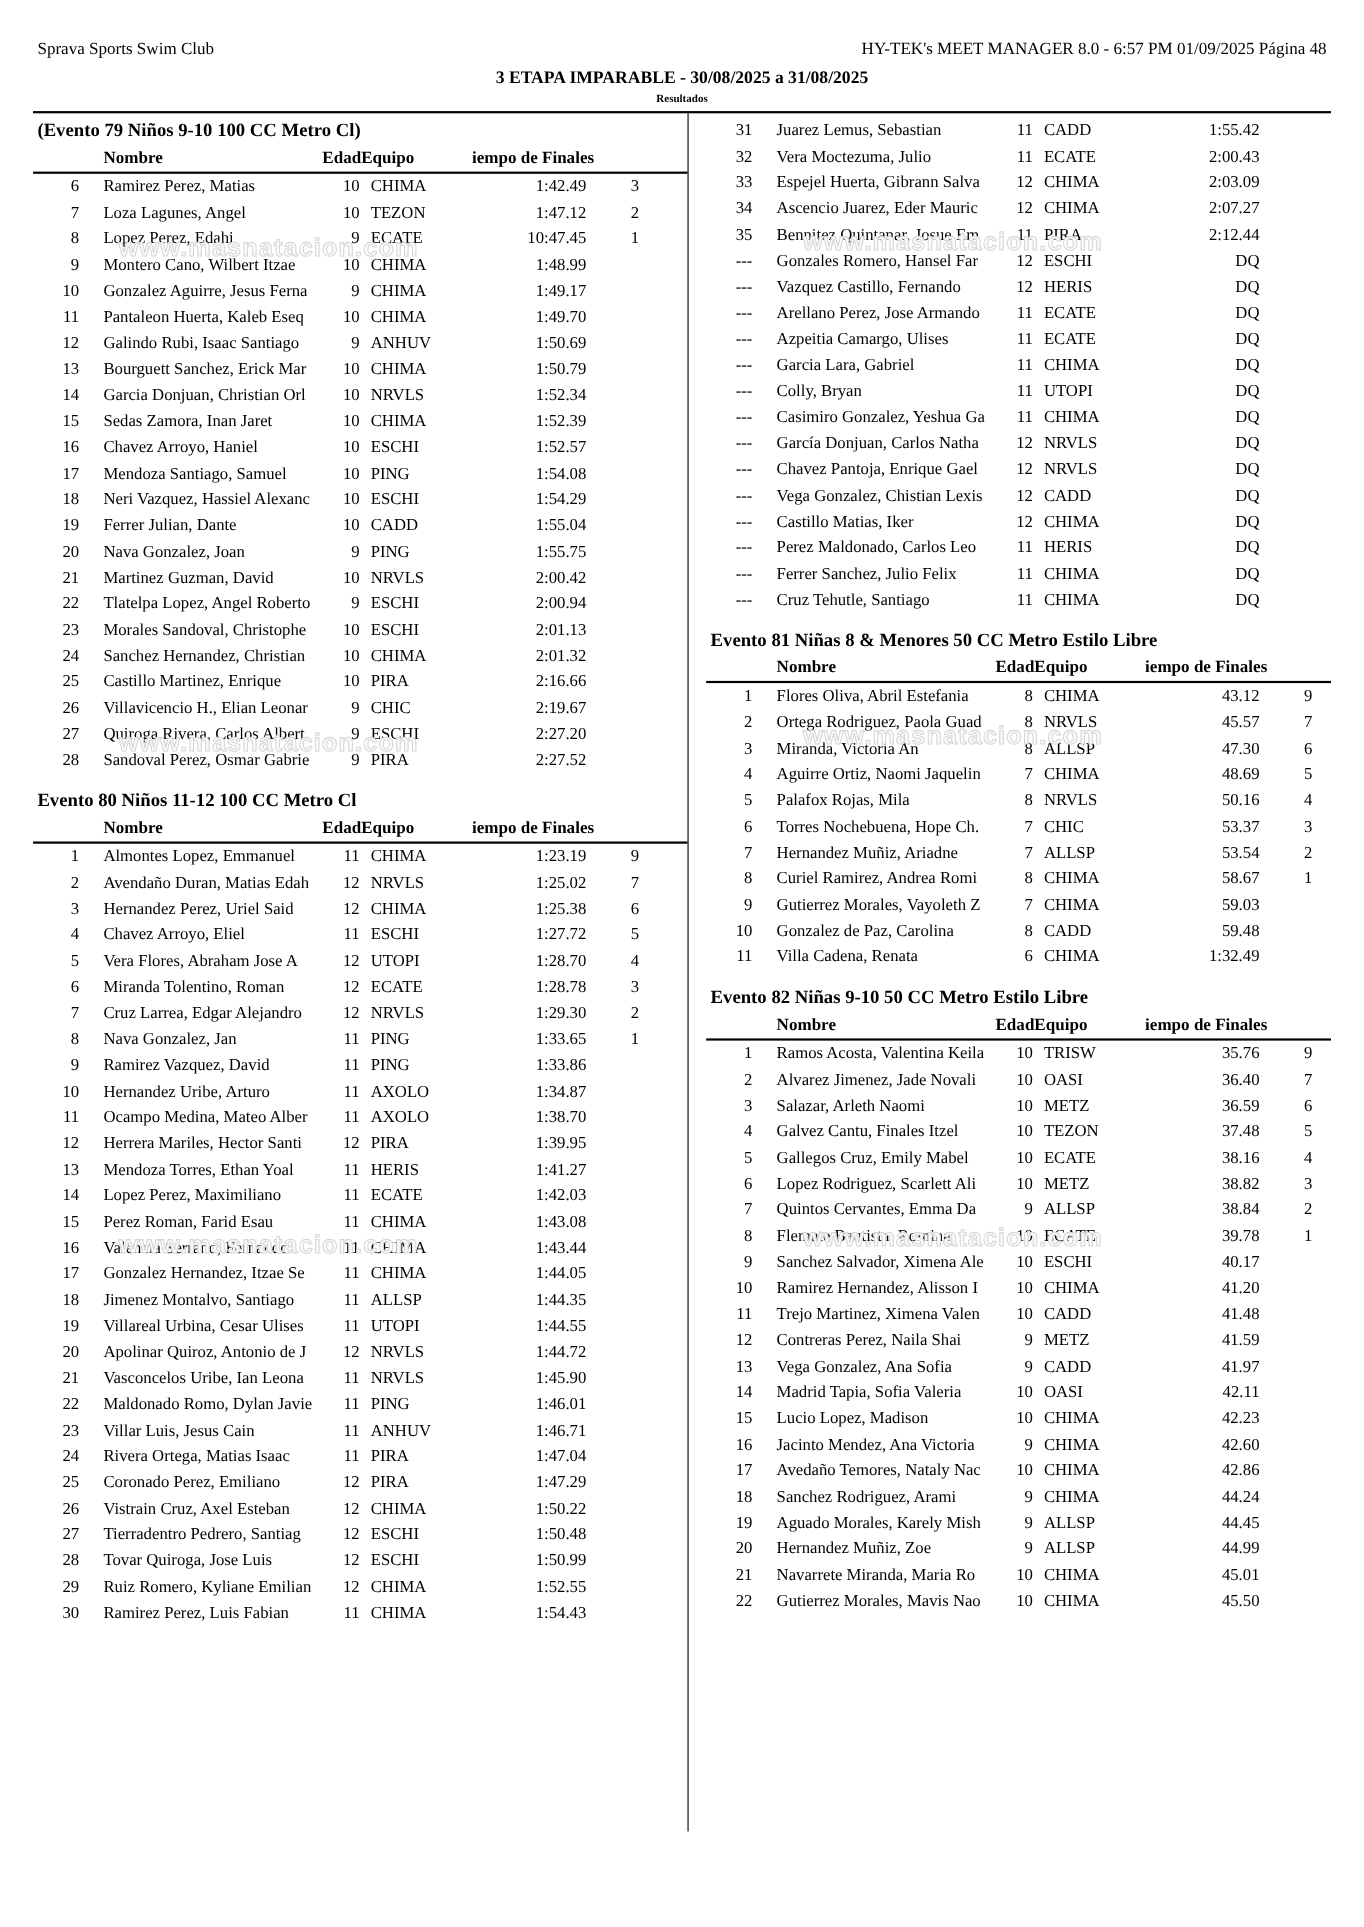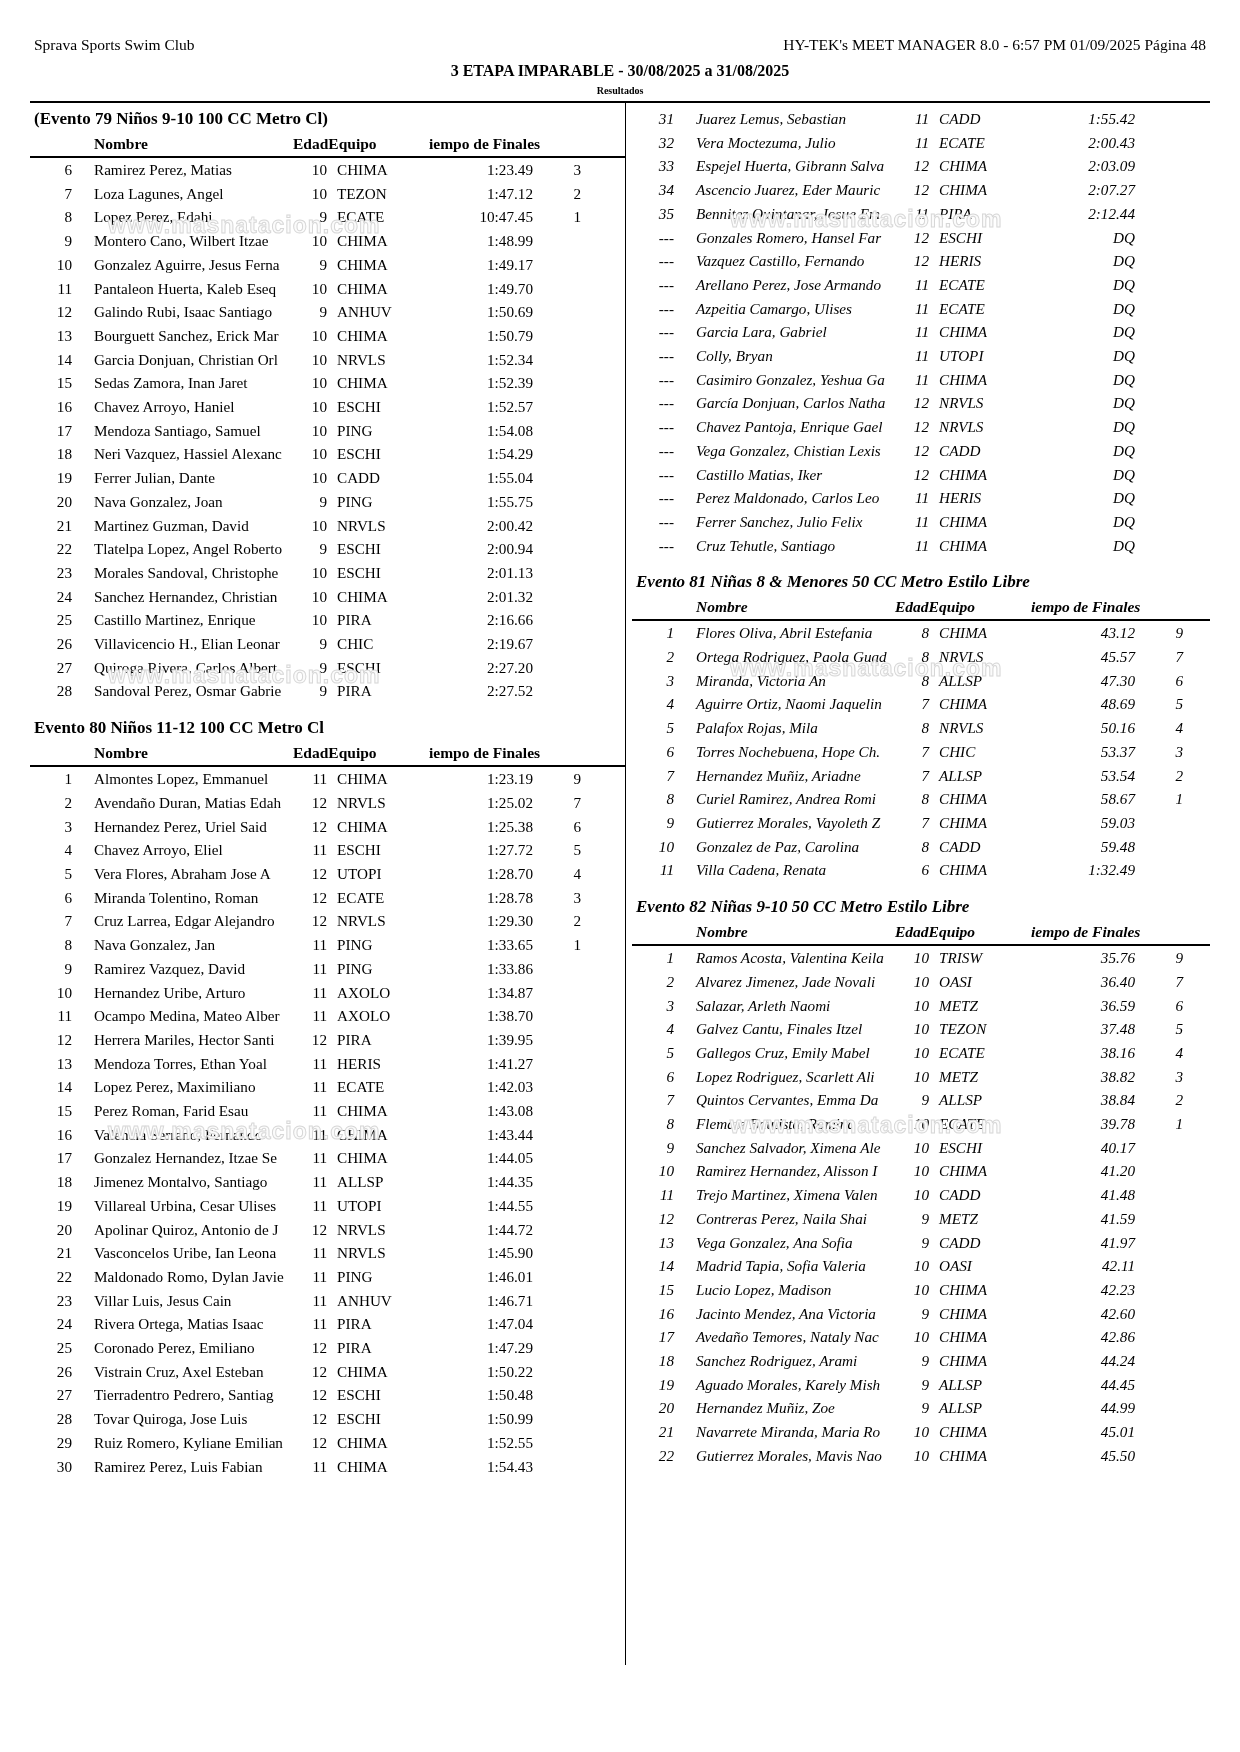--- a/index.html
+++ b/index.html
@@ -5,21 +5,21 @@
   html,body{margin:0;padding:0;background:#fff;}
   body{width:1240px;height:1752px;position:relative;color:#000;
        font-family:"Liberation Serif", serif;overflow:hidden;}
   .page-header{padding-top:36px;}
   .hdr-line1{display:flex;justify-content:space-between;padding:0 34px;font-size:15.5px;line-height:18px;}
   .meet-title{text-align:center;font-weight:bold;font-size:16px;margin-top:8px;}
   .section-label{text-align:center;font-weight:bold;font-size:10px;margin-top:5px;padding-bottom:5px;}
   .content{display:flex;border-top:2.5px solid #000;margin:0 30px;min-height:1562px;align-items:stretch;}
   .col{box-sizing:border-box;}
   .col-left{width:595px;}
-  .col-right{width:585px;border-left:1.5px solid #000;padding-left:6px;font-style:italic;}
+  .col-right{width:585px;border-left:1.5px solid #000;padding-left:16px;}
   .evt-title{font-size:17px;font-weight:bold;line-height:22px;margin:14px 0 2px 4px;white-space:nowrap;}
   .evt:first-child .evt-title{margin-top:5px;}
   .evt-cont{padding-top:4px;}
   .grid{display:grid;grid-template-columns:42px 205px 34px 86px 104px 40px;column-gap:8px;}
   .hdr-row{font-weight:bold;font-size:15.5px;line-height:24px;border-bottom:2.5px solid #000;}
   .hdr-name{padding-left:14px;}
   .hdr-ageteam{grid-column:3 / span 2;}
   .hdr-finals{grid-column:5;text-align:right;white-space:nowrap;}
   .row{font-size:15.2px;line-height:23.7px;}
   .c-place{text-align:right;}
@@ -52,21 +52,21 @@
           <span></span>
           <span class="hdr-name">Nombre</span>
           <span class="hdr-ageteam">EdadEquipo</span>
           <span class="hdr-finals">iempo de Finales</span>
         </div>
         <div class="grid row">
           <span class="c-place">6</span>
           <span class="c-name">Ramirez Perez, Matias</span>
           <span class="c-age">10</span>
           <span class="c-team">CHIMA</span>
-          <span class="c-time">1:23.49</span>
+          <span class="c-time">1:42.49</span>
           <span class="c-pts">3</span>
         </div>
         <div class="grid row">
           <span class="c-place">7</span>
           <span class="c-name">Loza Lagunes, Angel</span>
           <span class="c-age">10</span>
           <span class="c-team">TEZON</span>
           <span class="c-time">1:47.12</span>
           <span class="c-pts">2</span>
         </div>

